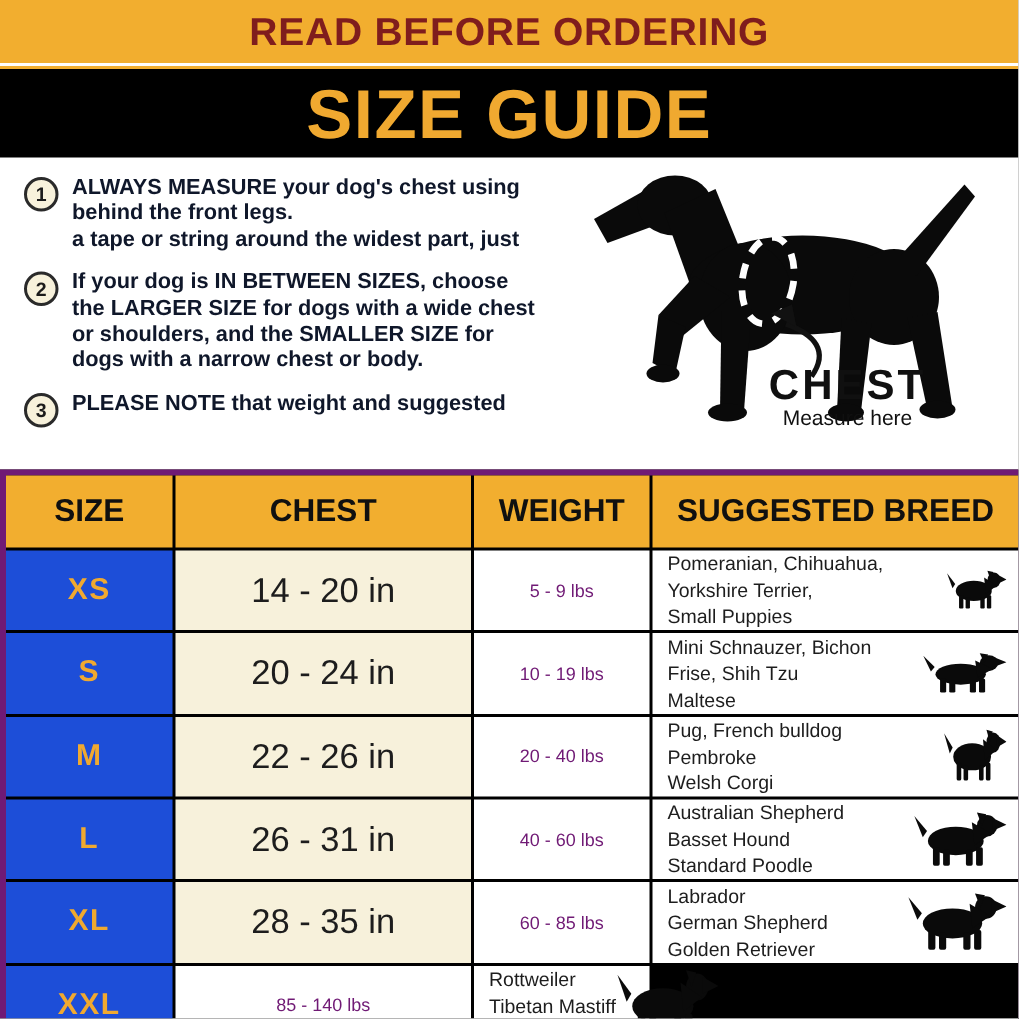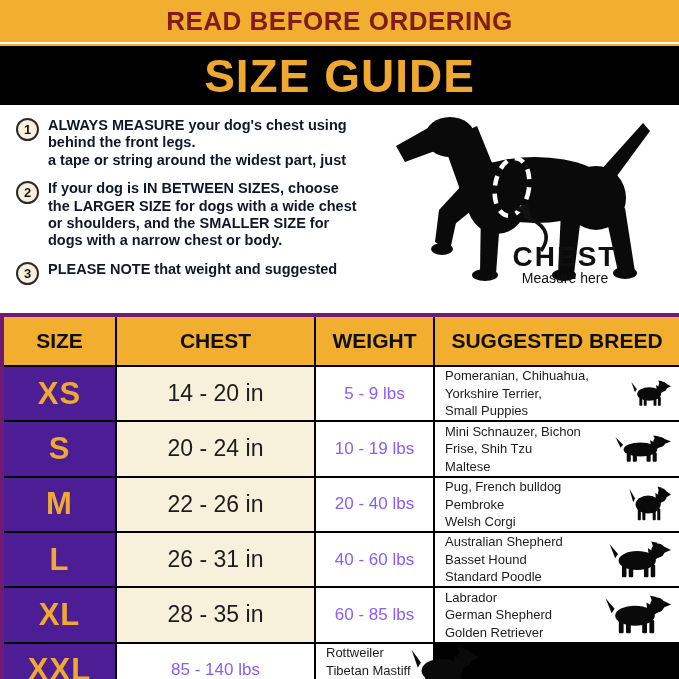--- a/index.html
+++ b/index.html
@@ -34,26 +34,26 @@
   .dog-figure{position:absolute;left:393px;top:110px;width:265px;height:180px;margin:0;}
   
   .size-table{
     position:absolute;left:0;top:295px;width:675px;height:380px;
     display:grid;grid-template-columns:111px 197px 117px 1fr;
     grid-template-rows:48px repeat(6,1fr);
     gap:2px;background:#000000;border:4px solid #701a75;margin-top:18px;
   }
   .th{background:#F2AE2F;display:flex;align-items:center;justify-content:center;
       font-weight:bold;font-size:21px;color:#101010;}
-  .cell-size{background:#4c1d95;display:flex;align-items:center;justify-content:center;
-      font-weight:bold;font-size:31px;color:#F0A930;letter-spacing:1px;}
+  .cell-size{background:#1d4ed8;display:flex;align-items:center;justify-content:center;
+      font-weight:bold;font-size:20px;color:#F0A930;letter-spacing:1px;}
   .cell-chest{background:#F7F1DB;display:flex;align-items:center;justify-content:center;
       font-size:23px;color:#1d1d1d;text-align:center;}
   .cell-weight{background:#ffffff;display:flex;align-items:center;justify-content:center;
-      font-size:17px;color:#8b5cf6;}
+      font-size:12px;color:#701a75;}
   .cell-breed{background:#ffffff;display:flex;align-items:center;padding:0 8px 0 10px;}
   .breed-lines{font-size:13px;line-height:17.5px;color:#1d1d1d;}
   .breed-lines span{display:block;white-space:nowrap;}
   .breed-icon{margin-left:auto;flex:0 0 auto;}
 </style>
 </head>
 <body>
 
 <div class="page">
 

